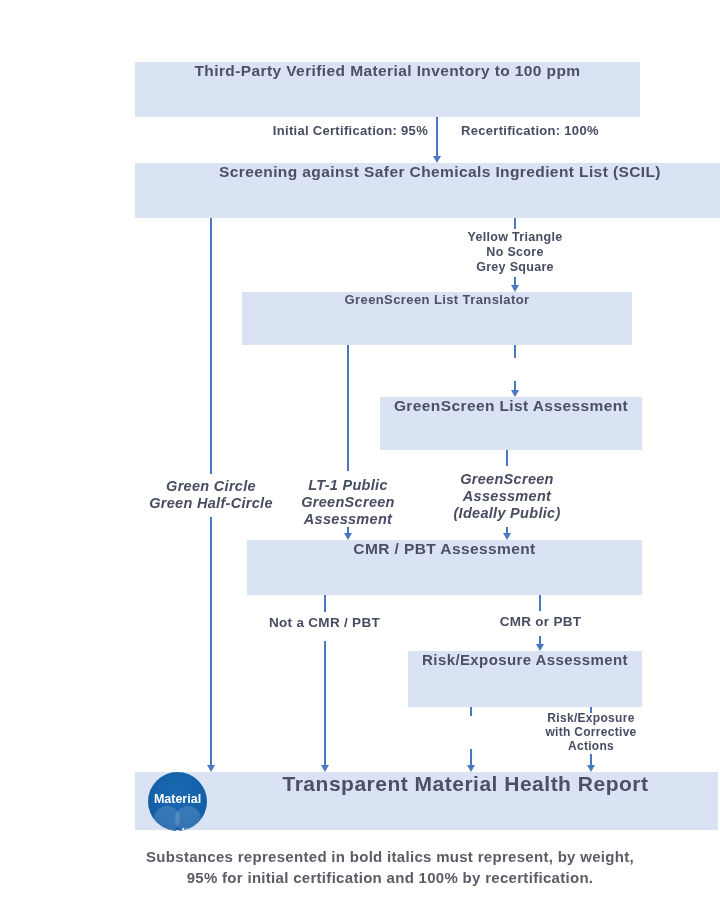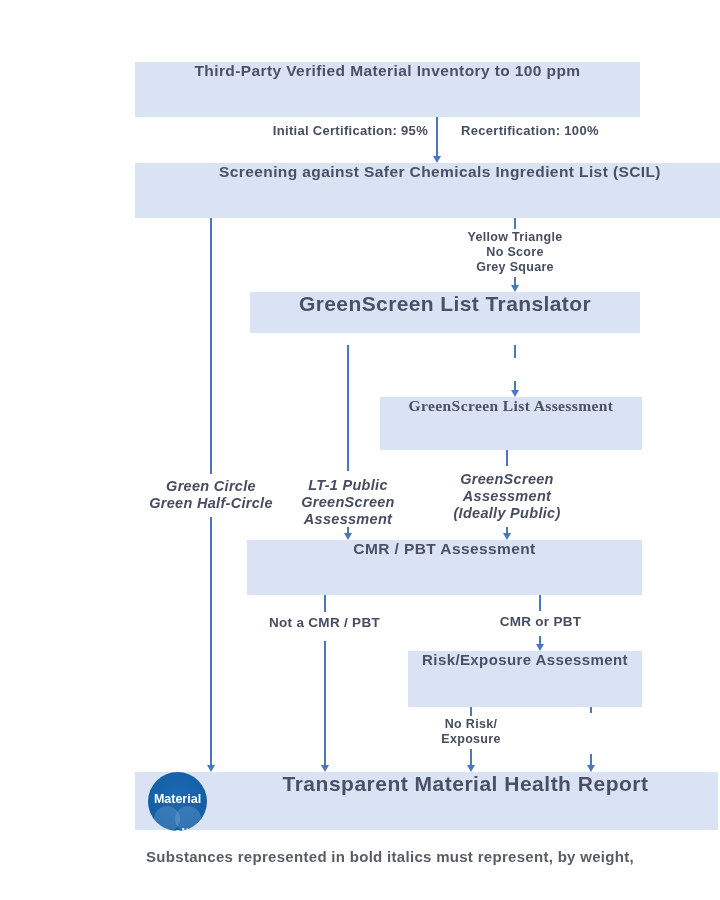--- a/index.html
+++ b/index.html
@@ -54,25 +54,25 @@
 <div id="stage">
 
   <div class="box" style="left:135px;top:62px;width:505px;height:55px;font-size:15.5px;">
     <span>Third-Party Verified Material Inventory to 100 ppm</span>
   </div>
 
   <div class="box" style="left:135px;top:163px;width:610px;height:55px;font-size:15.5px;">
     <span>Screening against Safer Chemicals Ingredient List (SCIL)</span>
   </div>
 
-  <div class="box" style="left:250px;top:292px;width:390px;height:41px;font-size:21px;">
+  <div class="box" style="left:242px;top:292px;width:390px;height:53px;font-size:13px;">
     <span>GreenScreen List Translator</span>
   </div>
 
-  <div class="box" style="left:380px;top:397px;width:262px;height:53px;font-size:15.5px;font-family:Liberation Serif, serif;">
+  <div class="box" style="left:380px;top:397px;width:262px;height:53px;font-size:15.5px;">
     <span>GreenScreen List Assessment</span>
   </div>
 
   <div class="box" style="left:247px;top:540px;width:395px;height:55px;font-size:15.5px;">
     <span>CMR / PBT Assessment</span>
   </div>
 
   <div class="box" style="left:408px;top:651px;width:234px;height:56px;font-size:15px;">
     <span>Risk/Exposure Assessment</span>
   </div>
@@ -151,23 +151,25 @@
   <div class="lbl lbl-it" style="left:417px;top:471px;width:180px;">
     <span>GreenScreen</span>
     <span>Assessment</span>
     <span>(Ideally Public)</span>
   </div>
 
   <div class="lbl" style="left:242px;top:615px;width:165px;font-size:13.5px;">Not a CMR / PBT</div>
 
   <div class="lbl" style="left:458px;top:614px;width:165px;font-size:13.5px;">CMR or PBT</div>
 
-  <div class="lbl" style="left:421px;top:717px;width:100px;font-size:12.5px;line-height:15px;">
-    <span>No Risk/</span>
-    <span>Exposure</span>
+
+  <div class="lbl" style="left:521px;top:711px;width:140px;font-size:12px;line-height:14px;">
+    <span>Risk/Exposure</span>
+    <span>with Corrective</span>
+    <span>Actions</span>
   </div>
-
 
   <div class="footer" style="left:60px;top:847px;width:660px;">
     <span>Substances represented in bold italics must represent, by weight,</span>
+    <span>95% for initial certification and 100% by recertification.</span>
   </div>
 
 </div>
 
 </body></html>

